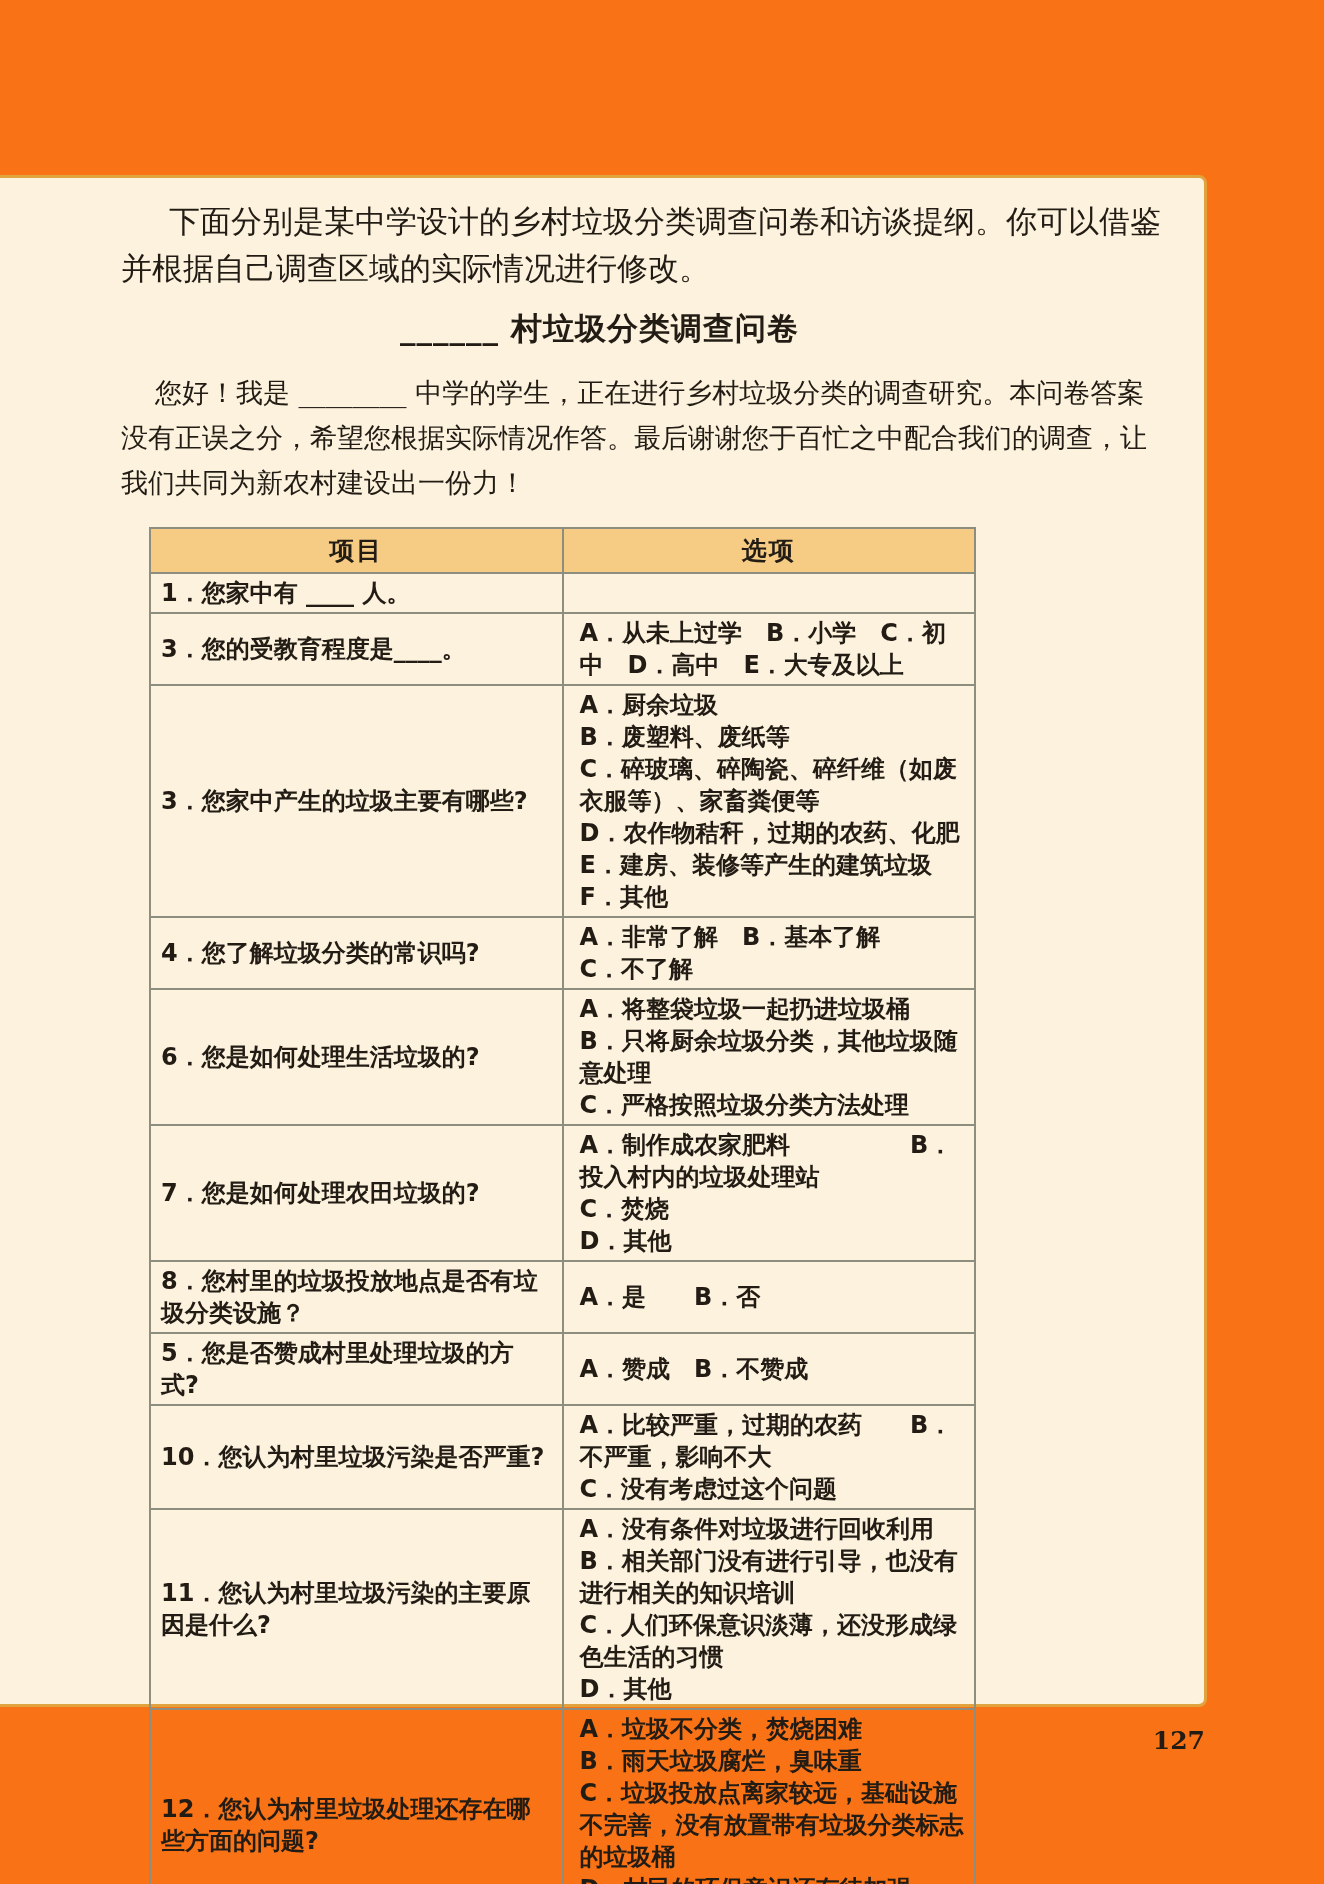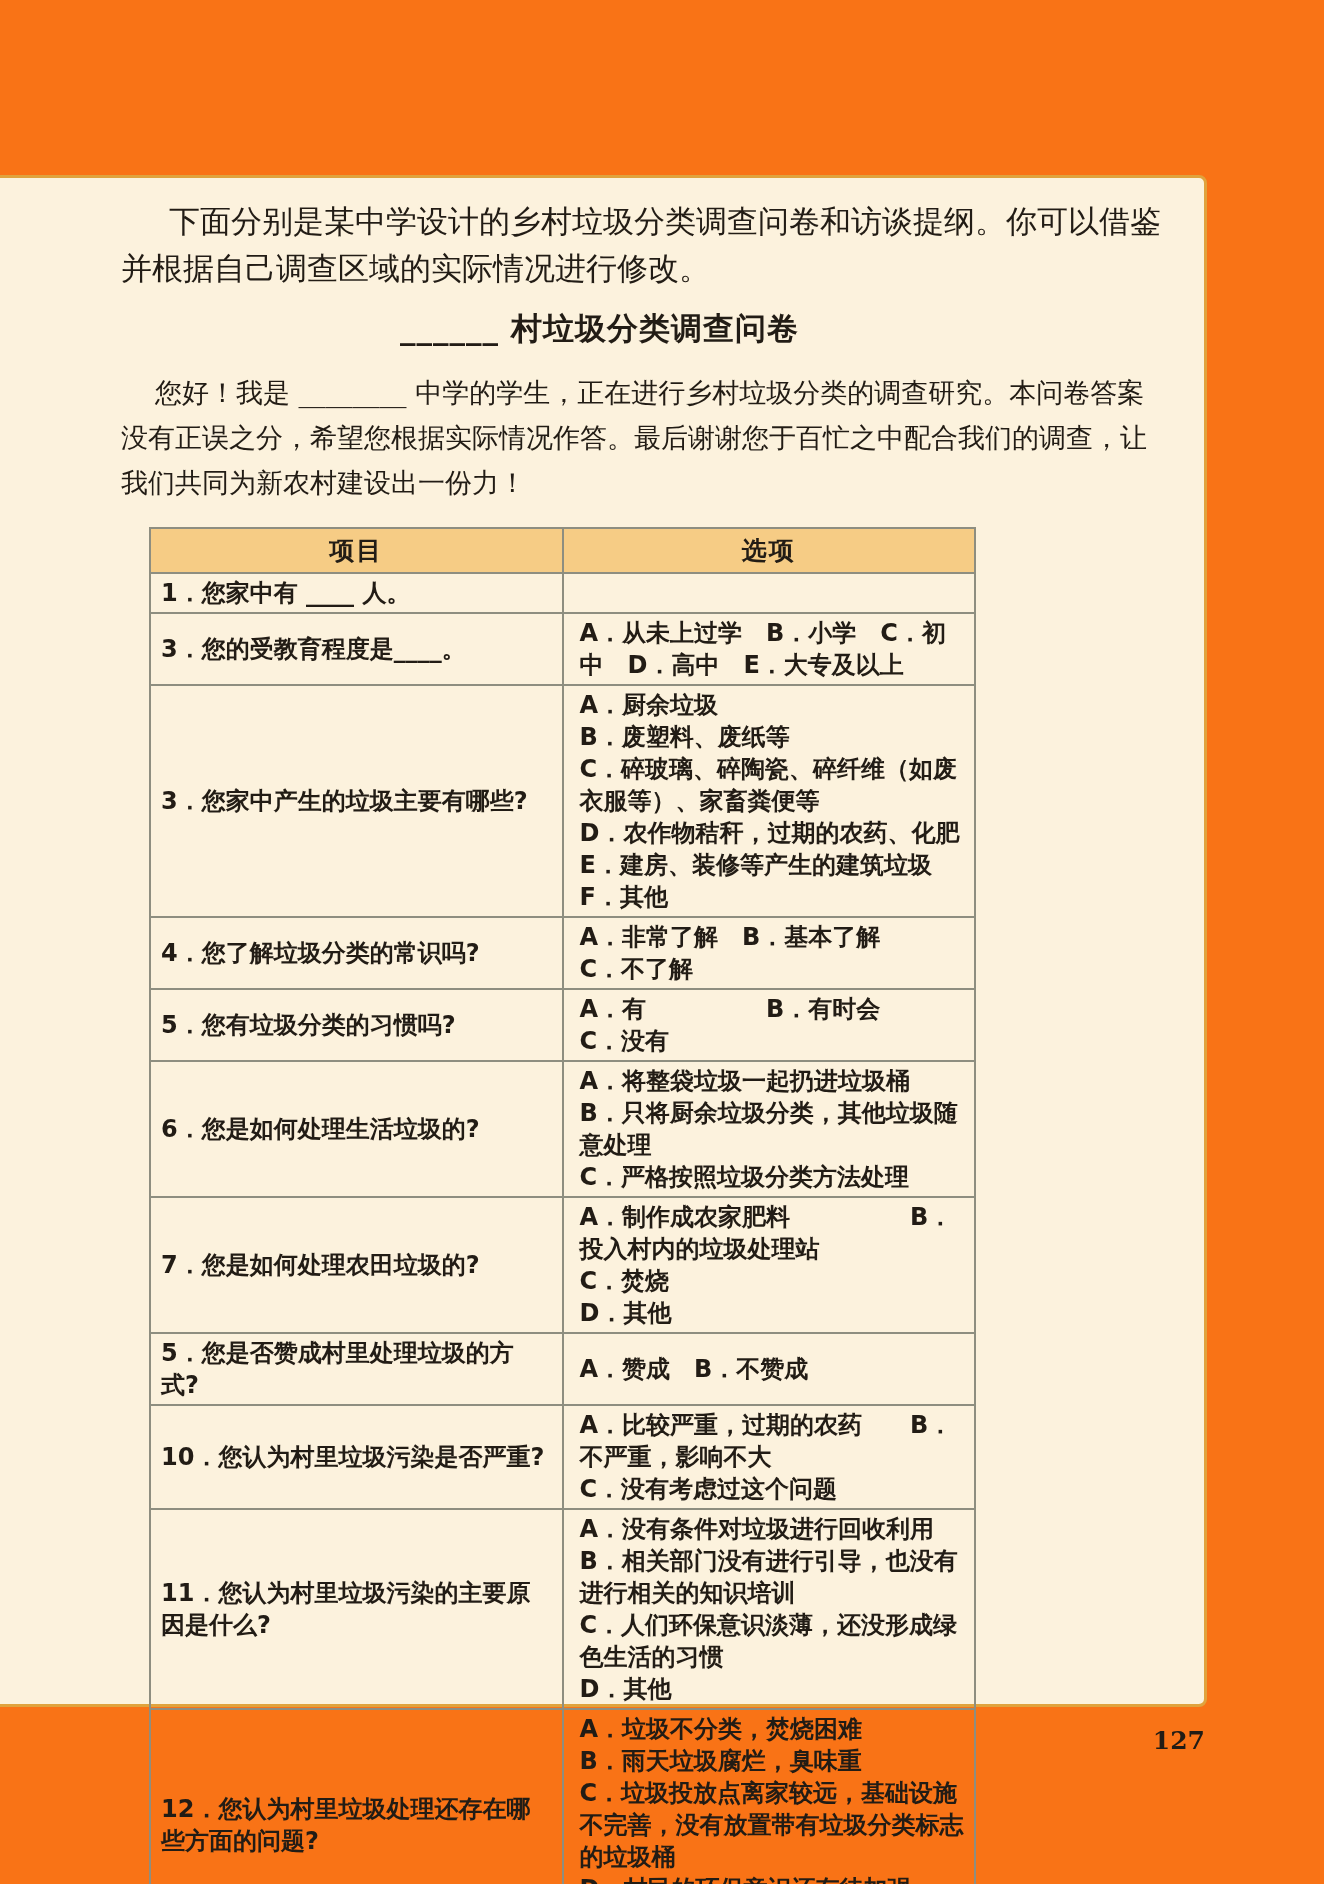--- a/index.html
+++ b/index.html
@@ -88,38 +88,38 @@
               <div class="opt-line">F．其他</div>
             </td>
           </tr>
           <tr>
             <td class="q-cell">4．您了解垃圾分类的常识吗?</td>
             <td class="o-cell">
               <div class="opt-line">A．非常了解　B．基本了解　　C．不了解</div>
             </td>
           </tr>
           <tr>
-            <td class="q-cell">5．您有垃圾分类的习惯吗?</td>
-            <td class="o-cell">
-              <div class="opt-line">A．有　　　　　B．有时会　　　C．没有</div>
-            </td>
-          </tr>
-          <tr>
             <td class="q-cell">6．您是如何处理生活垃圾的?</td>
             <td class="o-cell">
               <div class="opt-line">A．将整袋垃圾一起扔进垃圾桶</div>
               <div class="opt-line">B．只将厨余垃圾分类，其他垃圾随意处理</div>
               <div class="opt-line">C．严格按照垃圾分类方法处理</div>
             </td>
           </tr>
           <tr>
             <td class="q-cell">7．您是如何处理农田垃圾的?</td>
             <td class="o-cell">
               <div class="opt-line">A．制作成农家肥料　　　　　B．投入村内的垃圾处理站</div>
               <div class="opt-line">C．焚烧　　　　　　　　　　　D．其他</div>
+            </td>
+          </tr>
+          <tr>
+            <td class="q-cell">8．您村里的垃圾投放地点是否有垃圾分类设施？</td>
+            <td class="o-cell">
+              <div class="opt-line">A．是　　B．否</div>
             </td>
           </tr>
           <tr>
             <td class="q-cell">5．您是否赞成村里处理垃圾的方式?</td>
             <td class="o-cell">
               <div class="opt-line">A．赞成　B．不赞成</div>
             </td>
           </tr>
           <tr>
             <td class="q-cell">10．您认为村里垃圾污染是否严重?</td>

